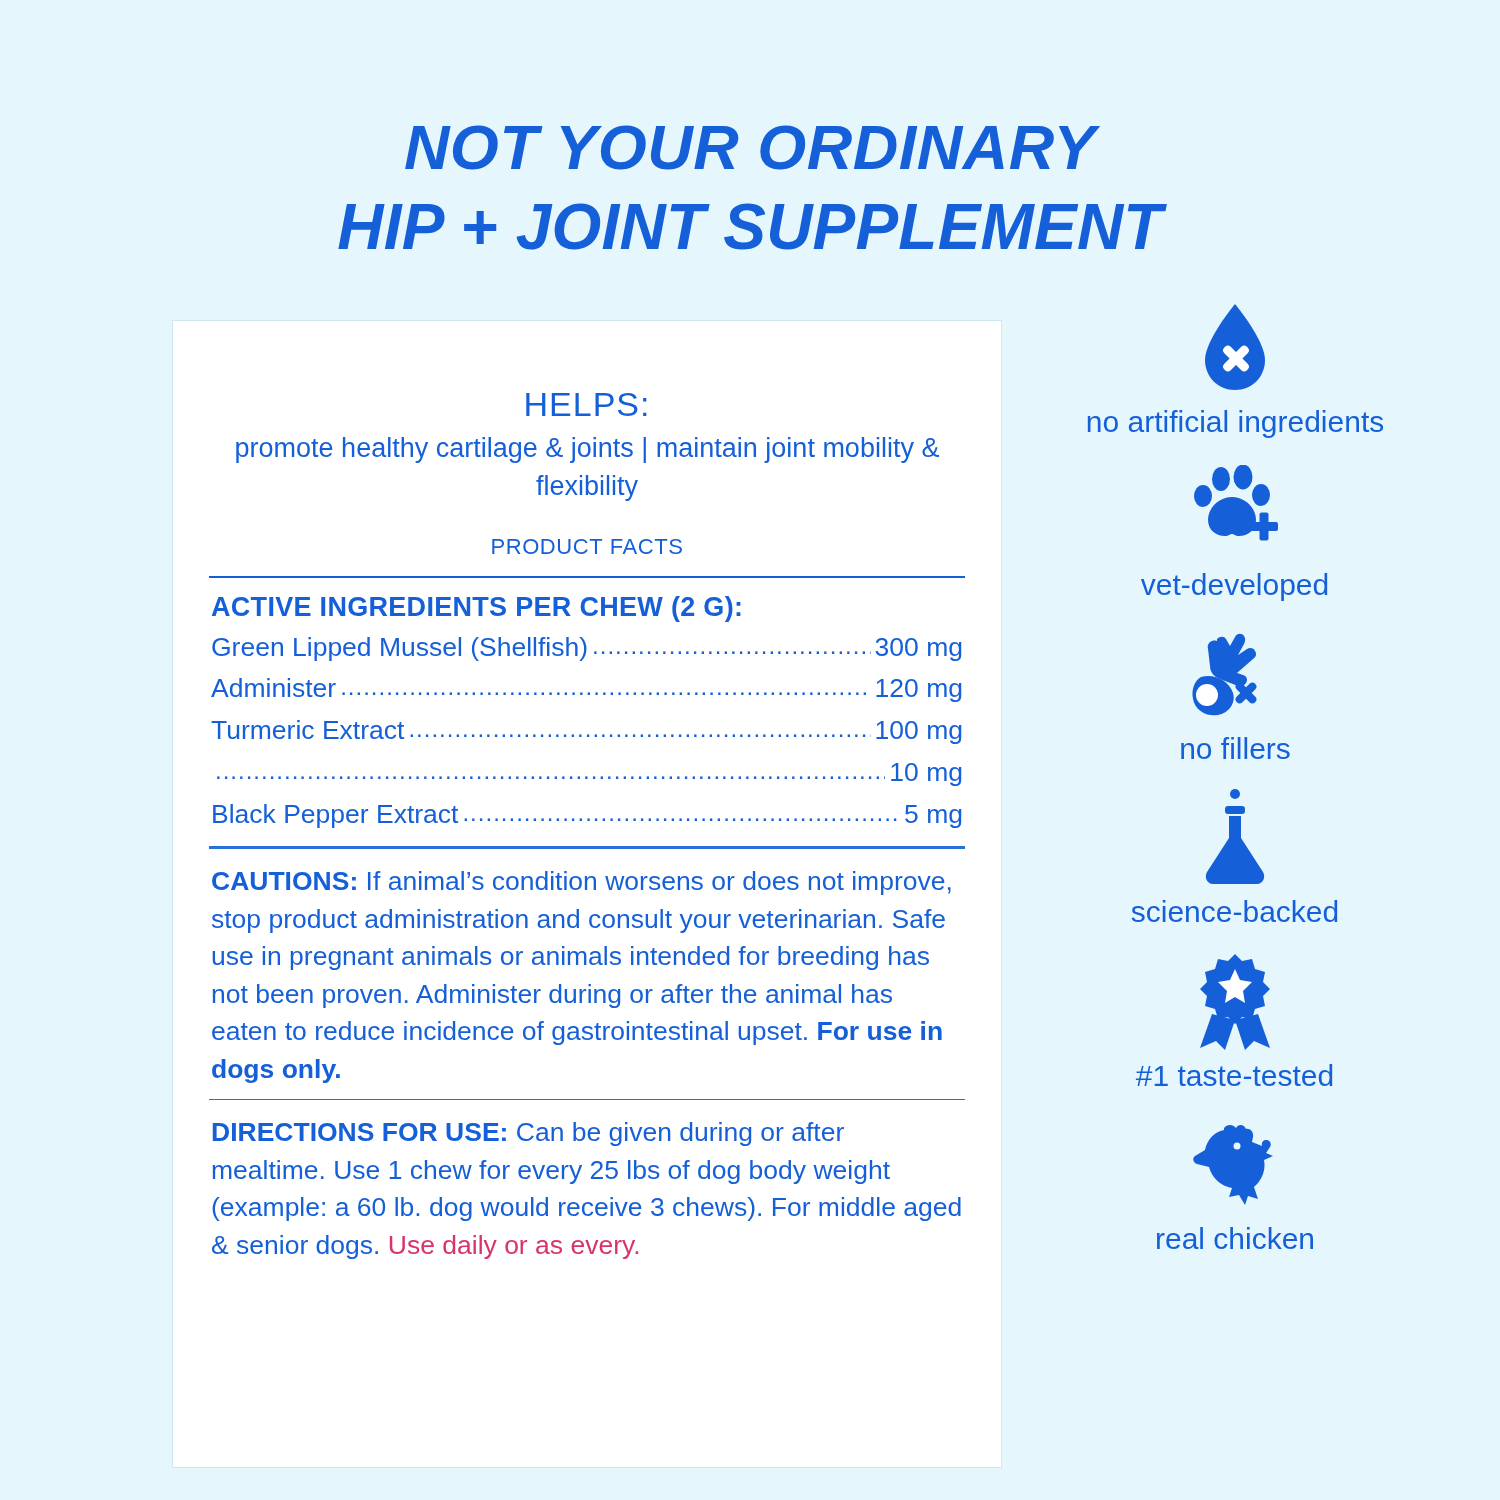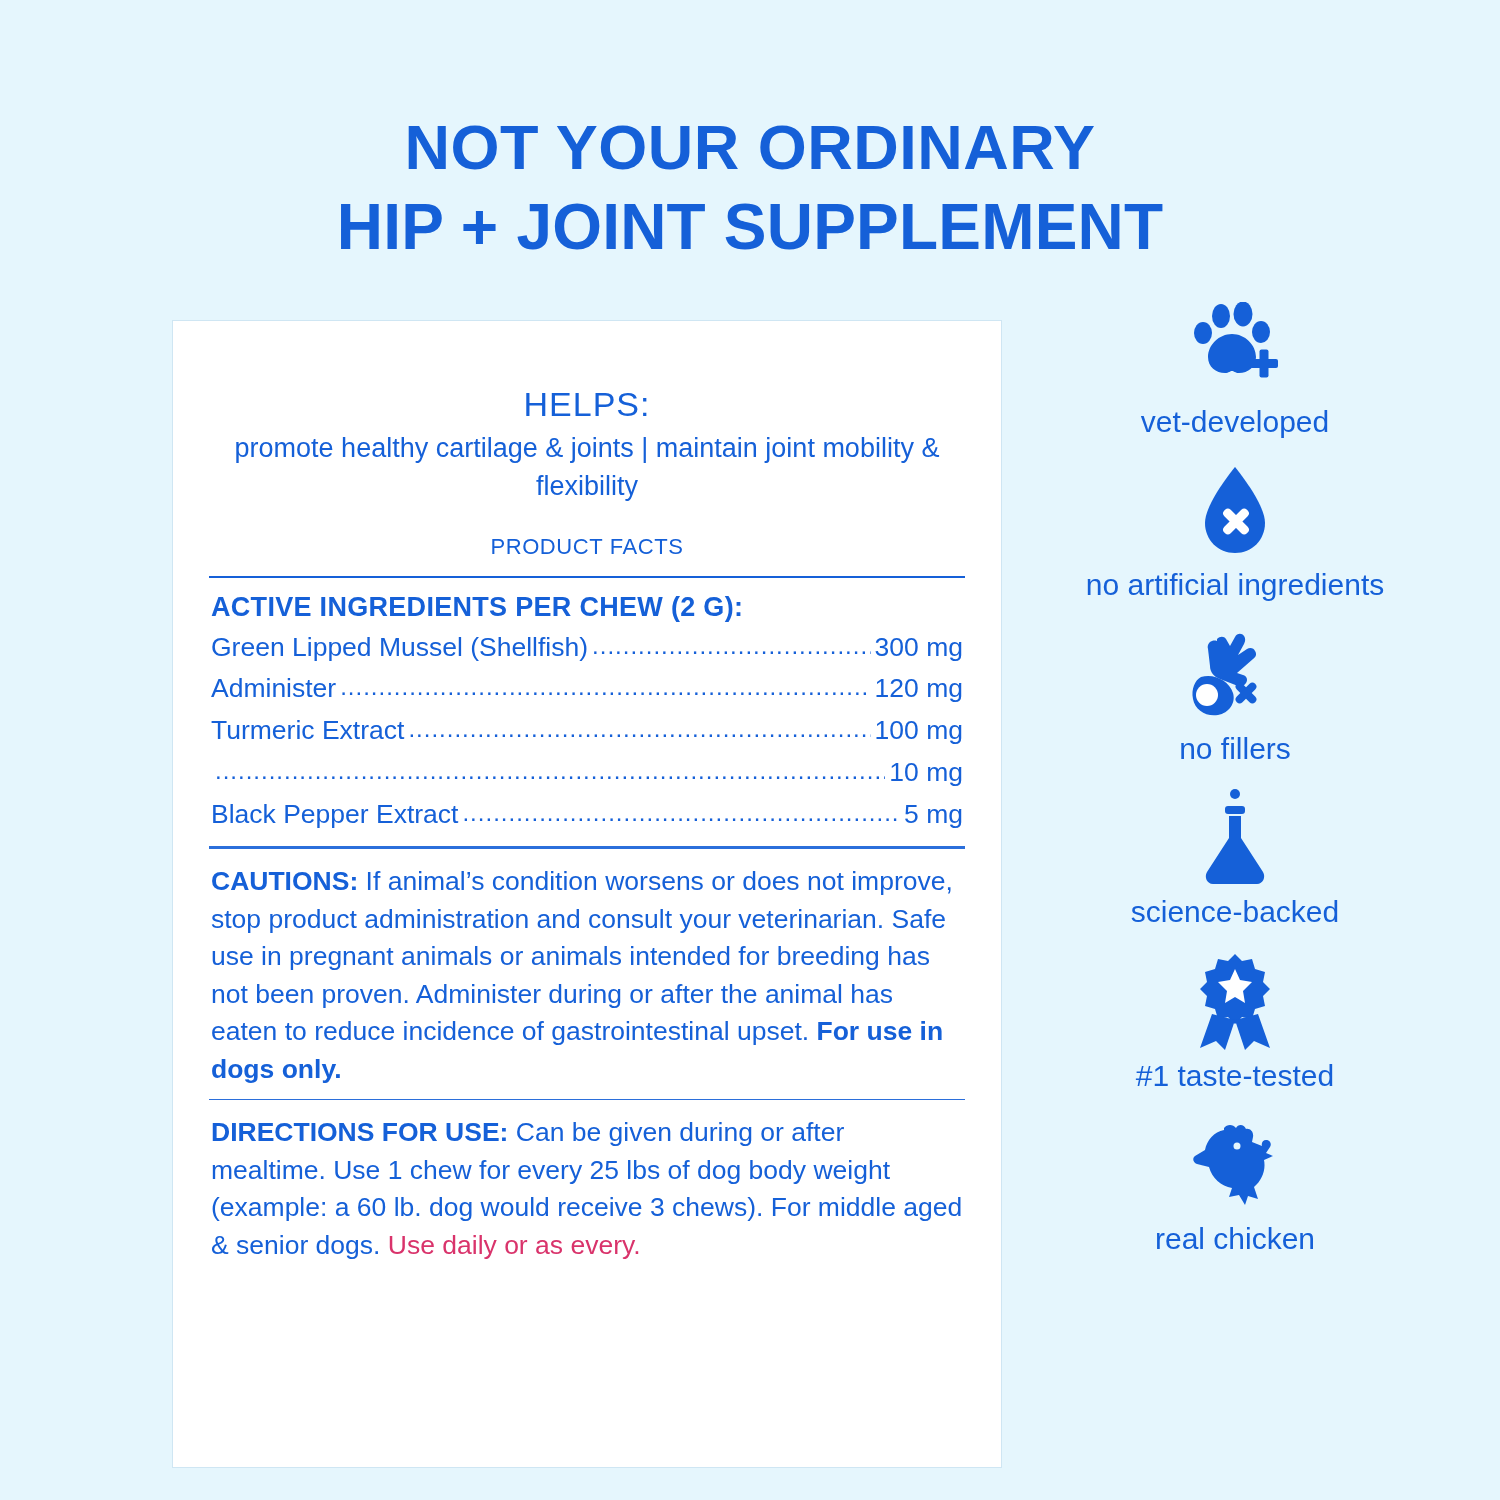--- a/index.html
+++ b/index.html
@@ -21,20 +21,21 @@
     position: absolute;
     top: 108px;
     left: 0;
     width: 1500px;
     text-align: center;
     font-size: 63px;
     font-weight: bold;
     letter-spacing: 0.5px;
     line-height: 1.26;
     color: #1560d8;
+    font-style: italic;
   }
   .headline .line2 {
     font-size: 64px;
     letter-spacing: 0.2px;
   }
 
   
   .panel {
     position: absolute;
     left: 172px;
@@ -201,48 +202,48 @@
       <span class="label-bold">DIRECTIONS FOR USE:</span><span> Can be given during or after mealtime. Use 1 chew for every 25 lbs of dog body weight (example: a 60 lb. dog would receive 3 chews). For middle aged &amp; senior dogs. </span><span class="pink">Use daily or as every.</span>
     </div>
   </div>
 
 </div>
 
 <div class="benefits">
 
   <div class="benefit">
     <div class="icon">
+      <svg width="78" height="96" viewBox="0 0 78 96" xmlns="http://www.w3.org/2000/svg">
+        <g fill="#1560d8">
+          <path d="M39 4C39 4 9 40 9 60c0 17 13 30 30 30s30-13 30-30C69 40 39 4 39 4z"></path>
+          <g fill="#ffffff">
+            <rect x="24" y="54" width="32" height="9" rx="4" transform="rotate(45 40 58.5)"></rect>
+            <rect x="24" y="54" width="32" height="9" rx="4" transform="rotate(-45 40 58.5)"></rect>
+          </g>
+        </g>
+      </svg>
+    </div>
+    <div class="cap">no artificial ingredients</div>
+  </div>
+
+  <div class="benefit">
+    <div class="icon">
       <svg width="96" height="92" viewBox="0 0 96 92" xmlns="http://www.w3.org/2000/svg">
         <g fill="#1560d8">
           <ellipse cx="34" cy="14" rx="9" ry="12"></ellipse>
           <ellipse cx="56" cy="12" rx="9.5" ry="12.5"></ellipse>
           <ellipse cx="16" cy="31" rx="9" ry="11"></ellipse>
           <ellipse cx="74" cy="30" rx="9" ry="11"></ellipse>
           <path d="M45 32c13 0 24 11 24 23 0 10-8 16-17 16-4 0-5-2-7-2s-3 2-7 2c-9 0-17-6-17-16 0-12 11-23 24-23z"></path>
           <rect x="63" y="57" width="28" height="9" rx="2"></rect>
           <rect x="72.5" y="47.5" width="9" height="28" rx="2"></rect>
         </g>
       </svg>
     </div>
     <div class="cap">vet-developed</div>
-  </div>
-
-  <div class="benefit">
-    <div class="icon">
-      <svg width="78" height="96" viewBox="0 0 78 96" xmlns="http://www.w3.org/2000/svg">
-        <g fill="#1560d8">
-          <path d="M39 4C39 4 9 40 9 60c0 17 13 30 30 30s30-13 30-30C69 40 39 4 39 4z"></path>
-          <g fill="#ffffff">
-            <rect x="24" y="54" width="32" height="9" rx="4" transform="rotate(45 40 58.5)"></rect>
-            <rect x="24" y="54" width="32" height="9" rx="4" transform="rotate(-45 40 58.5)"></rect>
-          </g>
-        </g>
-      </svg>
-    </div>
-    <div class="cap">no artificial ingredients</div>
   </div>
 
   <div class="benefit">
     <div class="icon">
       <svg width="96" height="92" viewBox="0 0 96 92" xmlns="http://www.w3.org/2000/svg">
         <g fill="#1560d8">
           <path d="M30 10c3-3 7-3 9 0l4 7 5-9c2-4 7-4 9-1 2 3 1 6 0 8l-6 11 9-6c3-2 7-1 8 2 2 3 1 6-2 8L50 44l6 2c4 1 5 5 3 8-2 3-5 4-8 3l-18-7c-6-2-10-7-10-13L21 20c-1-4 1-7 4-8 3-1 5 0 5 0z"></path>
           <path d="M18 44c10 0 22 8 24 20 1 10-7 19-18 19S6 75 6 64c0-11 5-20 12-20z" opacity="0"></path>
           <path d="M14 48c12-4 28 3 32 16 3 10-4 20-15 22-12 2-23-5-25-16-2-10 2-19 8-22z"></path>
           <circle cx="20" cy="66" r="11" fill="#ffffff"></circle>

